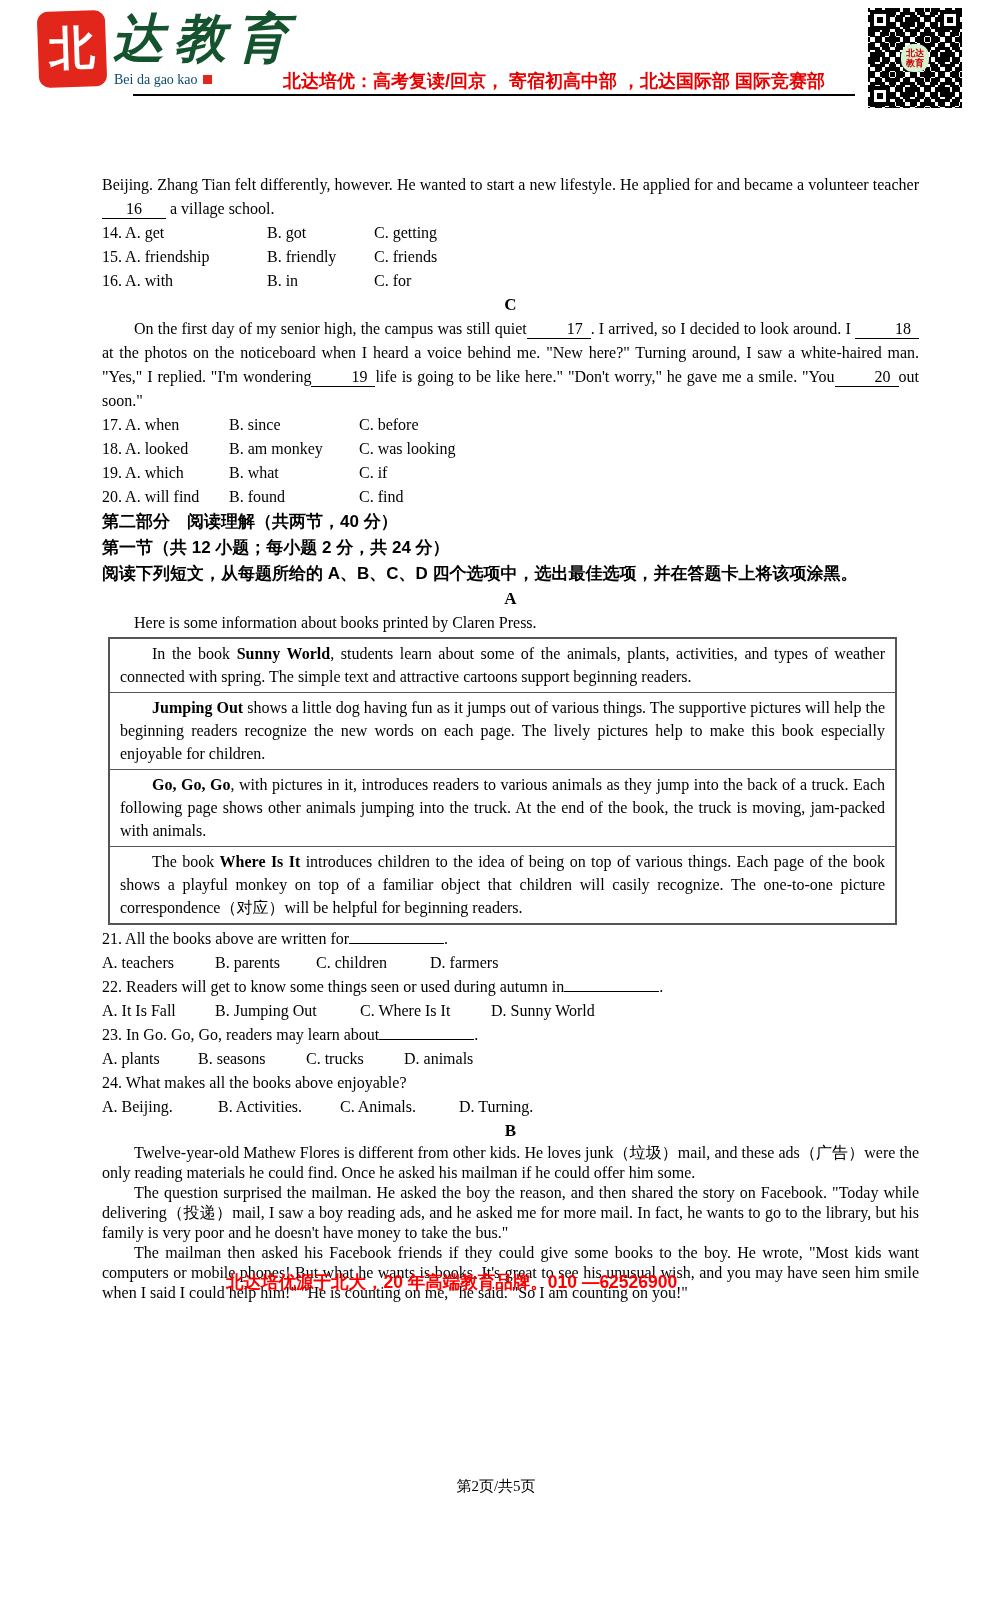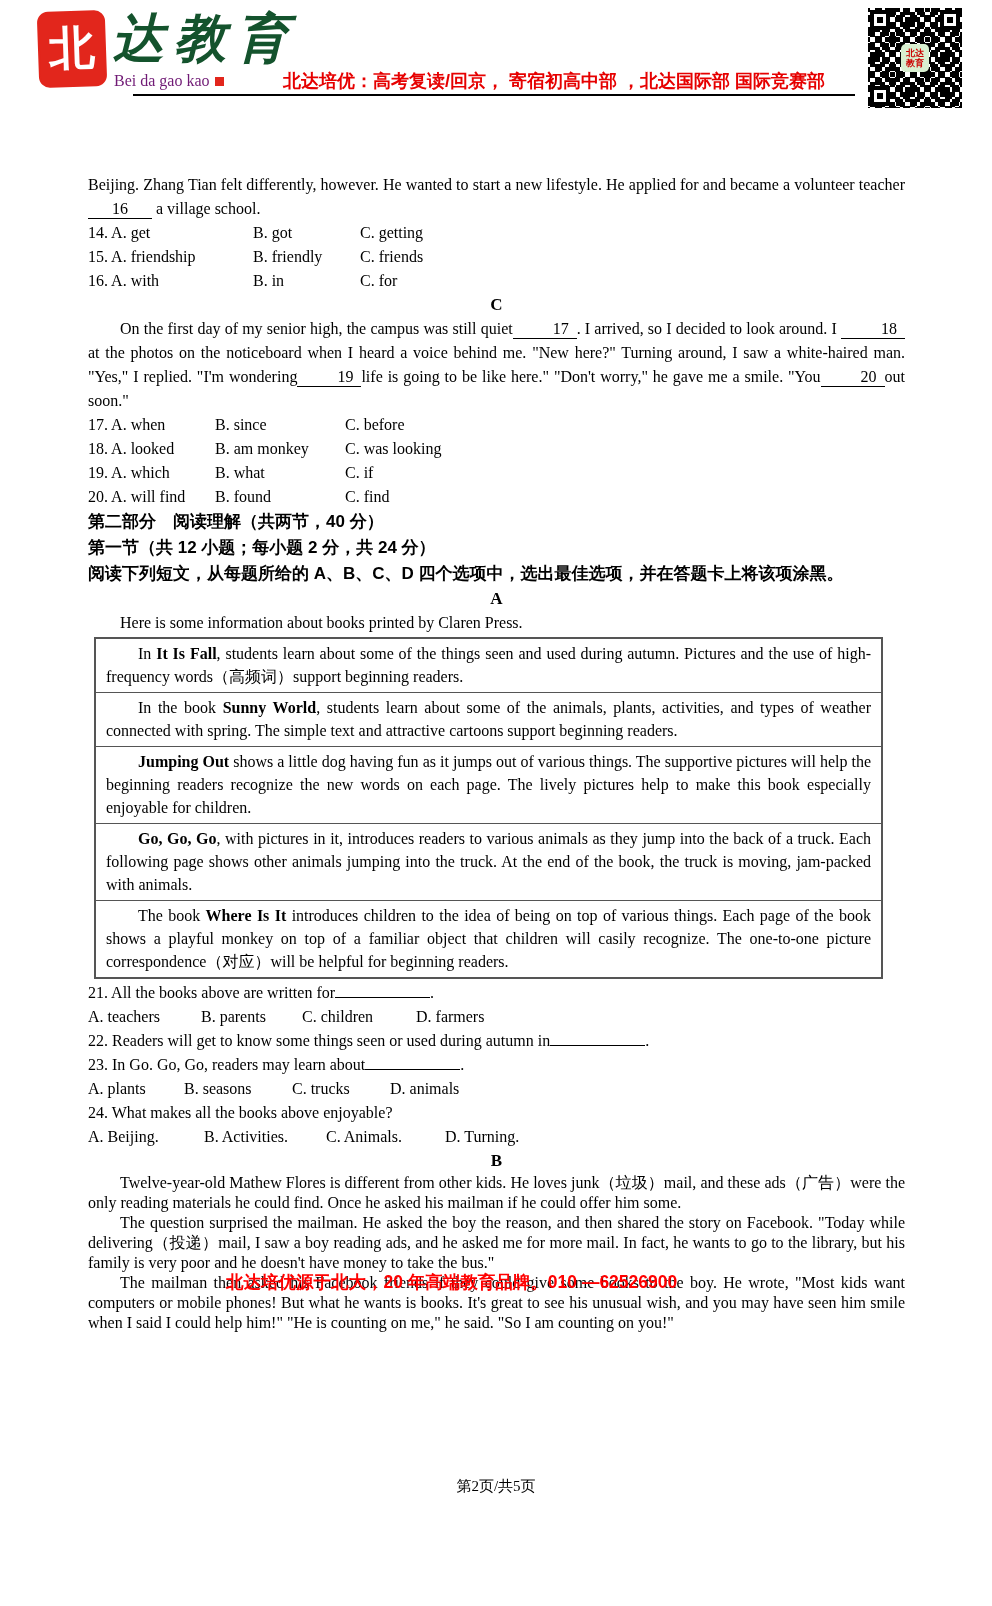--- a/index.html
+++ b/index.html
@@ -7,37 +7,37 @@
         font-family:"Liberation Serif","DejaVu Serif",serif;font-size:16px;color:#000;}
 
   
   .header{position:absolute;top:0;left:0;width:992px;height:120px;}
   .seal{position:absolute;left:40px;top:13px;width:64px;height:72px;background:#e2261c;
         border-radius:9px;display:flex;align-items:center;justify-content:center;
         color:#fff;font-weight:bold;font-size:46px;transform:rotate(-2deg);
         box-shadow:0 0 0 2px #e2261c;}
   .logo-cn{position:absolute;left:112px;top:4px;font-size:52px;font-weight:bold;color:#14532d;
         font-style:italic;letter-spacing:10px;white-space:nowrap;}
-  .logo-sub{position:absolute;left:114px;top:72px;font-size:16px;color:#701a75;white-space:nowrap;}
+  .logo-sub{position:absolute;left:114px;top:72px;font-size:14px;color:#0c4a6e;white-space:nowrap;}
   .logo-sub .sq{display:inline-block;width:9px;height:9px;background:#e2261c;margin-left:5px;}
   .slogan{position:absolute;left:283px;top:69px;width:560px;font-family:"Liberation Sans","DejaVu Sans",sans-serif;
         font-weight:bold;font-size:18px;color:#e60000;white-space:nowrap;}
   .header-rule{position:absolute;left:133px;top:94px;width:722px;height:2px;background:#000;}
   .qr{position:absolute;left:868px;top:8px;width:94px;height:100px;background:
         repeating-conic-gradient(#000 0% 25%, rgba(255,255,255,0) 0% 50%) 0 0/14px 14px,
         repeating-conic-gradient(#000 0% 25%, rgba(255,255,255,0) 0% 50%) 7px 4px/10px 10px,#fff;}
   .fp{position:absolute;width:20px;height:20px;border:4px solid #000;background:#fff;box-sizing:border-box;}
   .fp::after{content:"";position:absolute;left:3px;top:3px;width:6px;height:6px;background:#000;}
   .fp.tl{left:2px;top:2px}.fp.tr{right:2px;top:2px}.fp.bl{left:2px;bottom:2px}
   .qr-center{position:absolute;left:33px;top:36px;width:28px;height:28px;background:#d8efd0;
-        border-radius:5px;display:flex;flex-direction:column;align-items:center;justify-content:center;
+        border-radius:12px;display:flex;flex-direction:column;align-items:center;justify-content:center;
         font-size:9px;line-height:10px;color:#c00;font-weight:bold;}
 
   
-  .content{position:absolute;left:88px;top:173px;width:817px;}
+  .content{position:absolute;left:102px;top:173px;width:817px;}
   p.ln{margin:0;line-height:24px;text-align:justify;}
   .ind{text-indent:32px;}
   .sec{margin:0;line-height:24px;text-align:center;font-weight:bold;font-size:17px;}
   .cnh{margin:0;line-height:26px;font-weight:bold;font-size:17px;
        font-family:"Liberation Sans","DejaVu Sans",sans-serif;}
   .orow{display:flex;line-height:24px;}
   .orow span{display:block;}
   .blank{display:inline-block;min-width:64px;text-align:center;border-bottom:1.5px solid #000;
          line-height:19px;}
   .blank-long{display:inline-block;width:95px;height:15px;border-bottom:1.5px solid #000;}
@@ -124,36 +124,41 @@
     </div>
 
     <p class="cnh">第二部分　阅读理解（共两节，40 分）</p>
     <p class="cnh">第一节（共 12 小题；每小题 2 分，共 24 分）</p>
     <p class="cnh">阅读下列短文，从每题所给的 A、B、C、D 四个选项中，选出最佳选项，并在答题卡上将该项涂黑。</p>
 
     <p class="sec">A</p>
     <p class="ln ind">Here is some information about books printed by Claren Press.</p>
 
     <div class="rtable">
-      <p class="trow"><span>In </span><b>It Is Fall</b><span>, students learn about some of the things seen and used during autumn. Pictures and the use of high-frequency words（高频词）support beginning readers.</span></p>
       <p class="trow"><span>In the book </span><b>Sunny World</b><span>, students learn about some of the animals, plants, activities, and types of weather connected with spring. The simple text and attractive cartoons support beginning readers.</span></p>
       <p class="trow"><span></span><b>Jumping Out</b><span> shows a little dog having fun as it jumps out of various things. The supportive pictures will help the beginning readers recognize the new words on each page. The lively pictures help to make this book especially enjoyable for children.</span></p>
       <p class="trow"><span></span><b>Go, Go, Go</b><span>, with pictures in it, introduces readers to various animals as they jump into the back of a truck. Each following page shows other animals jumping into the truck. At the end of the book, the truck is moving, jam-packed with animals.</span></p>
       <p class="trow"><span>The book </span><b>Where Is It</b><span> introduces children to the idea of being on top of various things. Each page of the book shows a playful monkey on top of a familiar object that children will casily recognize. The one-to-one picture correspondence（对应）will be helpful for beginning readers.</span></p>
     </div>
 
     <p class="ln"><span>21. All the books above are written for</span><span class="blank-long"></span><span>.</span></p>
     <div class="orow">
       <span style="width:113px">A. teachers</span>
       <span style="width:101px">B. parents</span>
       <span style="width:114px">C. children</span>
       <span>D. farmers</span>
     </div>
 
     <p class="ln"><span>22. Readers will get to know some things seen or used during autumn in</span><span class="blank-long"></span><span>.</span></p>
+    <div class="orow">
+      <span style="width:113px">A. It Is Fall</span>
+      <span style="width:145px">B. Jumping Out</span>
+      <span style="width:131px">C. Where Is It</span>
+      <span>D. Sunny World</span>
+    </div>
 
     <p class="ln"><span>23. In Go. Go, Go, readers may learn about</span><span class="blank-long"></span><span>.</span></p>
     <div class="orow">
       <span style="width:96px">A. plants</span>
       <span style="width:108px">B. seasons</span>
       <span style="width:98px">C. trucks</span>
       <span>D. animals</span>
     </div>
 
     <p class="ln"><span>24. What makes all the books above enjoyable?</span></p>

